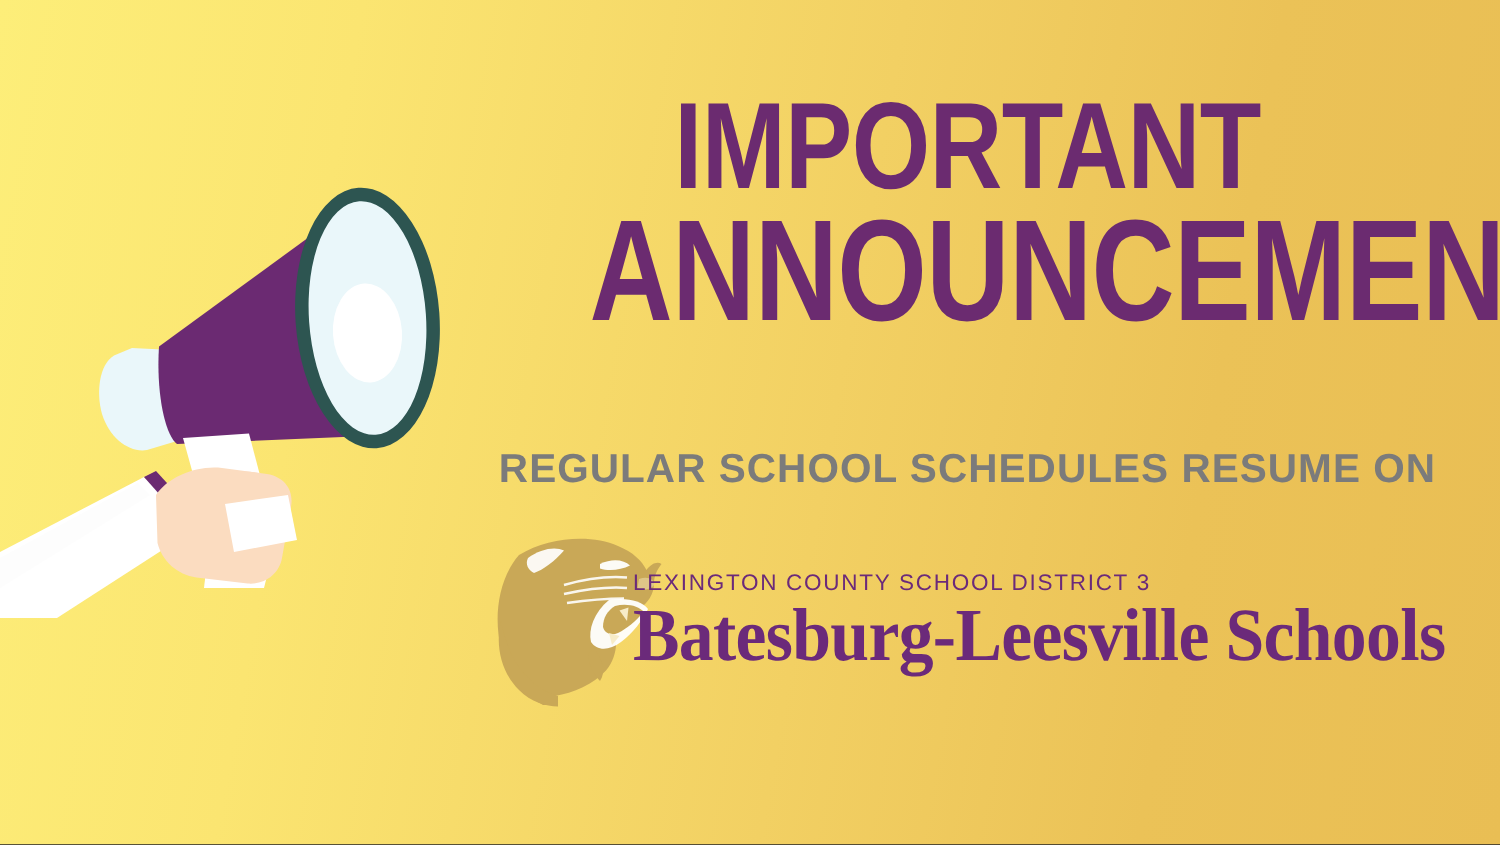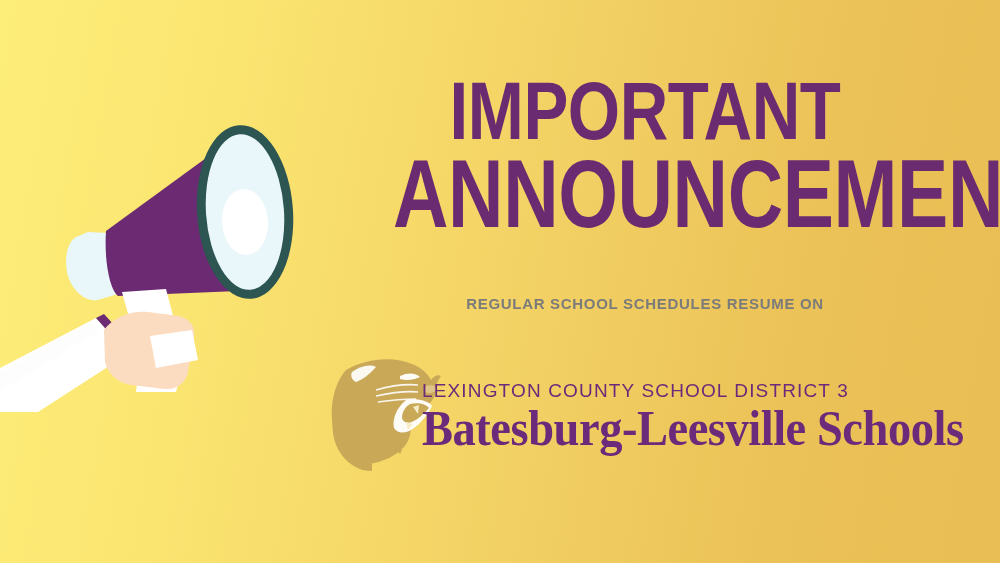--- a/index.html
+++ b/index.html
@@ -22,21 +22,21 @@
     left: 0;
     top: 0;
     width: 340px;
     height: 460px;
   }
 
   
   .headline-block {
     position: absolute;
     left: 330px;
-    top: 73px;
+    top: 60px;
     width: 630px;
     text-align: center;
   }
   .headline-line {
     display: block;
     color: #6b2b70;
     font-family: "Liberation Sans Narrow", "Liberation Sans", sans-serif;
     font-weight: 700;
     text-transform: uppercase;
     line-height: 0.92;
@@ -55,21 +55,21 @@
     margin-top: 2px;
   }
 
   .subtitle-block {
     position: absolute;
     left: 330px;
     top: 293px;
     width: 630px;
     text-align: center;
     color: #7b7b7b;
-    font-size: 15px;
+    font-size: 27px;
     font-weight: 700;
     letter-spacing: 0.7px;
     line-height: 1.42;
     text-transform: uppercase;
   }
   .subtitle-line { display: block; }
 
   
   .logo-lockup {
     position: absolute;
@@ -87,21 +87,21 @@
   }
   .logo-text {
     position: absolute;
     left: 104px;
     top: 28px;
     width: 546px;
   }
   .logo-district {
     display: block;
     color: #6b2a7a;
-    font-size: 19px;
+    font-size: 15px;
     font-weight: 400;
     letter-spacing: 1.15px;
     text-transform: uppercase;
     white-space: nowrap;
   }
   .logo-name {
     display: block;
     color: #6b2a7a;
     font-family: "Liberation Serif", "DejaVu Serif", serif;
     font-size: 50px;

